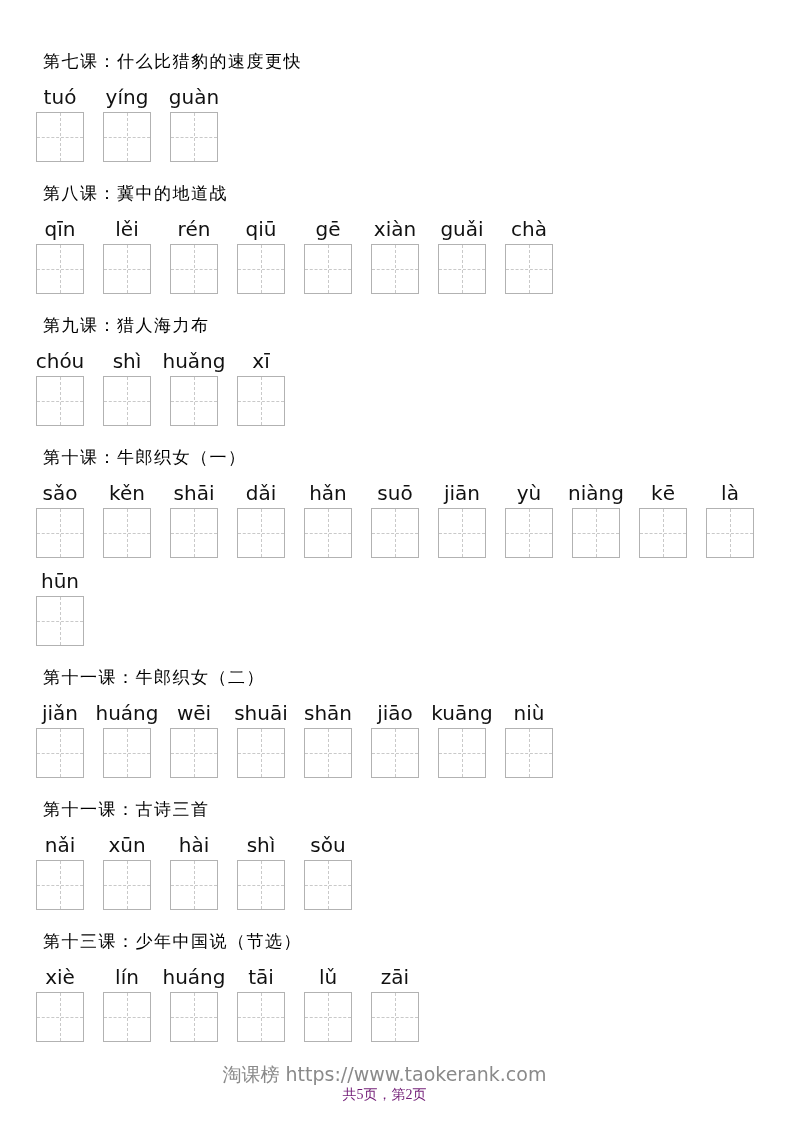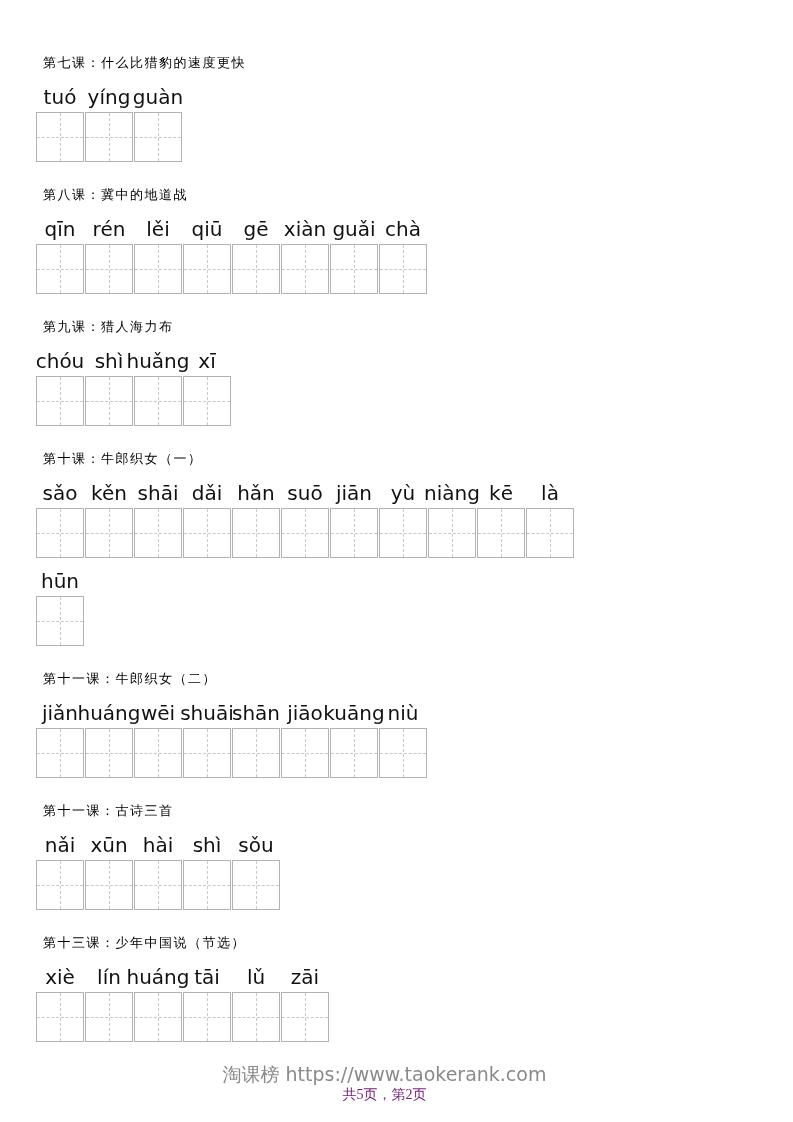--- a/index.html
+++ b/index.html
@@ -11,33 +11,33 @@
     overflow: hidden;
   }
   .page {
     position: relative;
     width: 793px;
     height: 1122px;
     padding: 52px 0 0 36px;
   }
   .lesson { margin-bottom: 22px; }
   .lesson-title {
-    font-family: Liberation Sans, sans-serif;
-    font-size: 13px;
+    font-family: Liberation Mono, monospace;
+    font-size: 17px;
     font-weight: normal;
     color: #000000;
     letter-spacing: 1.5px;
     line-height: 22px;
     margin-left: 7px;
     margin-bottom: 10px;
     white-space: nowrap;
   }
   .pinyin-row {
     display: flex;
-    column-gap: 1px;
+    column-gap: 19px;
     margin-bottom: 0;
   }
   .pinyin-row + .pinyin-row { margin-top: 10px; }
   .cell {
     width: 48px;
     flex: 0 0 48px;
     display: flex;
     flex-direction: column;
     align-items: center;
   }
@@ -131,28 +131,28 @@
     <div class="rows">
           <div class="pinyin-row">
             <div class="cell">
     <div class="pinyin">qīn</div>
     <div class="tianzige">
       <div class="guide-v"></div>
       <div class="guide-h"></div>
     </div>
   </div>
             <div class="cell">
+    <div class="pinyin">lěi</div>
+    <div class="tianzige">
+      <div class="guide-v"></div>
+      <div class="guide-h"></div>
+    </div>
+  </div>
+            <div class="cell">
     <div class="pinyin">rén</div>
-    <div class="tianzige">
-      <div class="guide-v"></div>
-      <div class="guide-h"></div>
-    </div>
-  </div>
-            <div class="cell">
-    <div class="pinyin">lěi</div>
     <div class="tianzige">
       <div class="guide-v"></div>
       <div class="guide-h"></div>
     </div>
   </div>
             <div class="cell">
     <div class="pinyin">qiū</div>
     <div class="tianzige">
       <div class="guide-v"></div>
       <div class="guide-h"></div>

